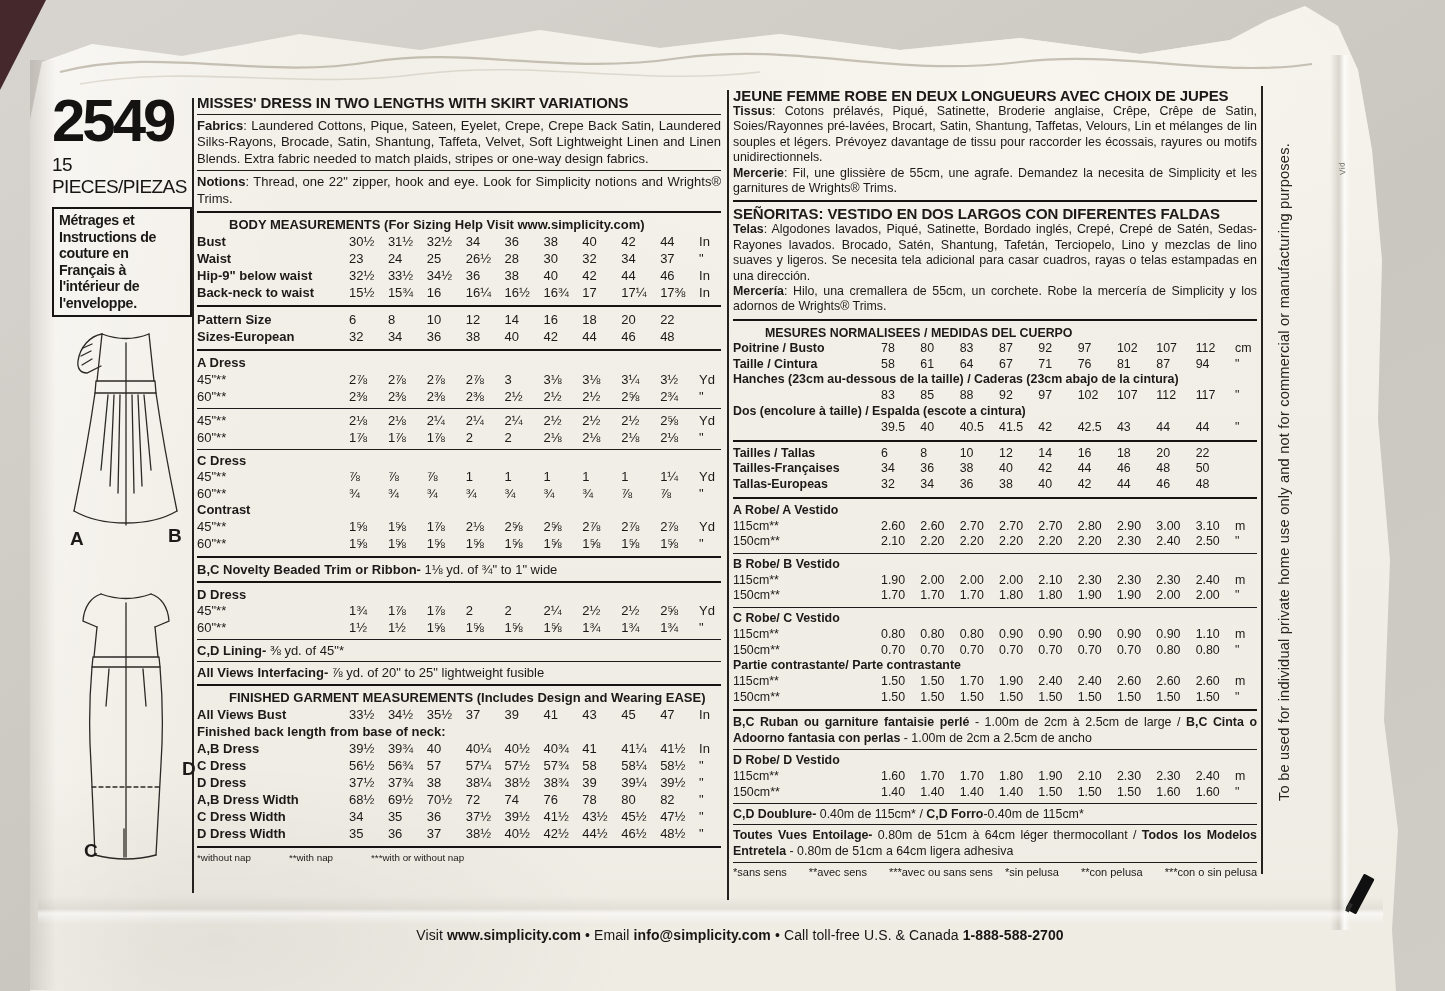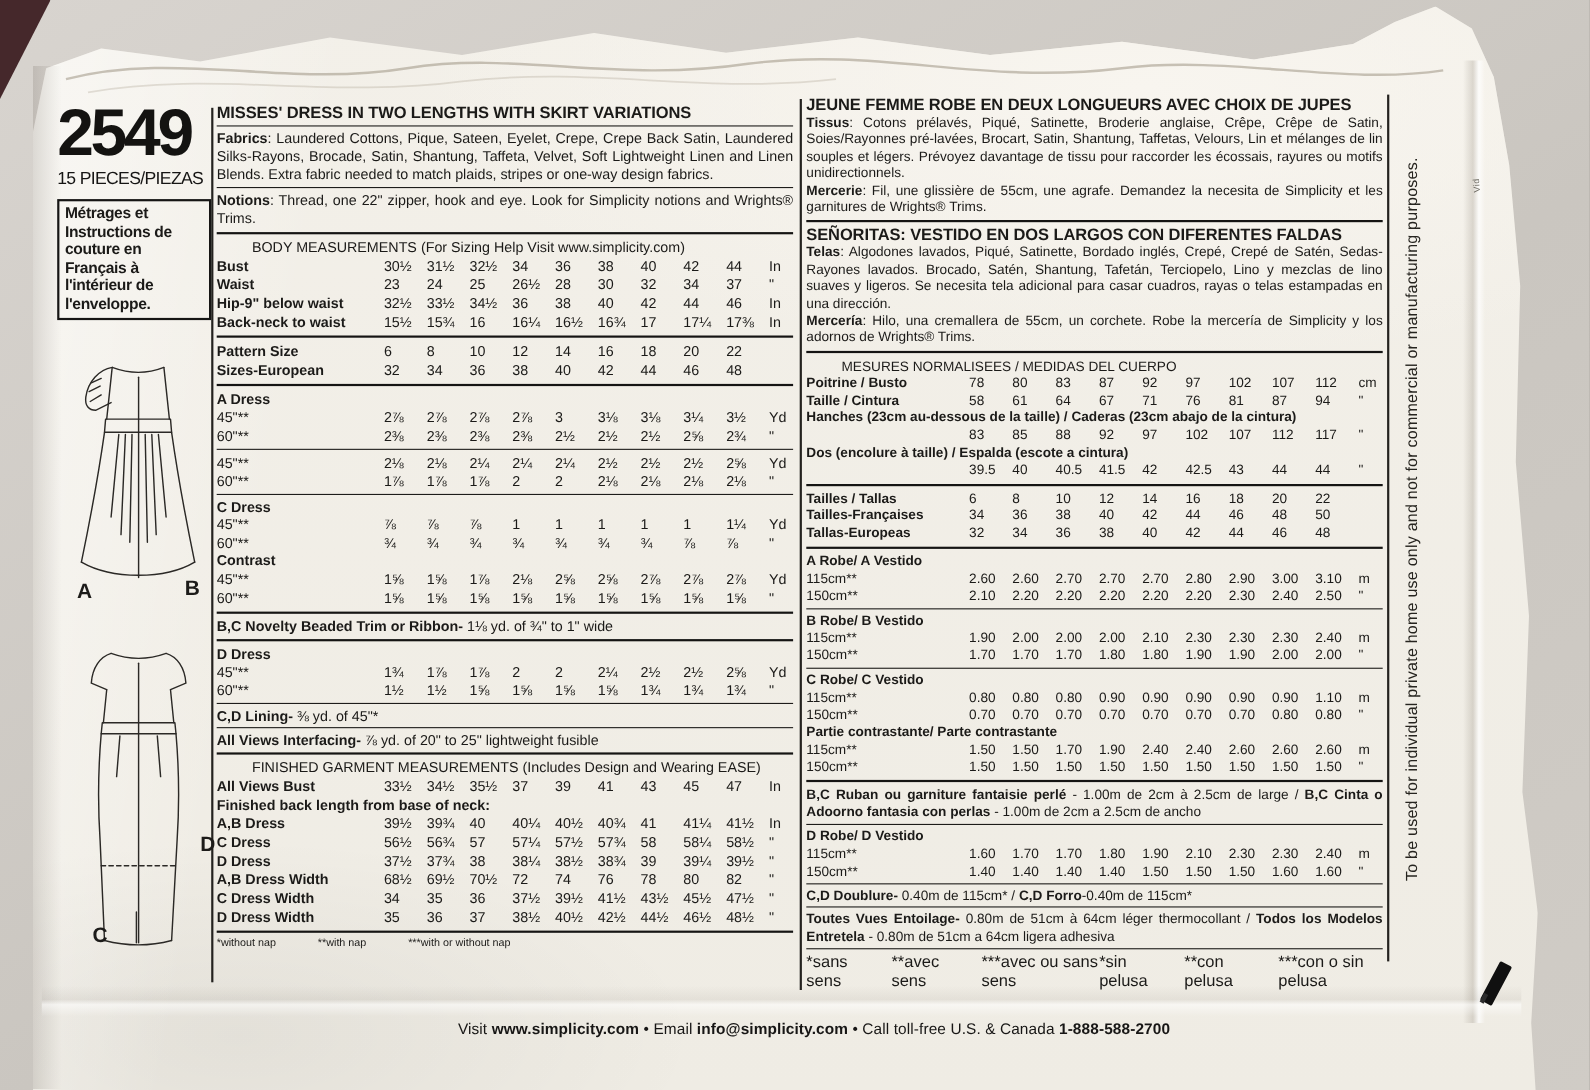--- a/index.html
+++ b/index.html
@@ -26,51 +26,51 @@
     background:linear-gradient(rgba(0,0,0,0) 0%,rgba(90,80,70,.08) 45%,rgba(255,255,255,.55) 62%,rgba(0,0,0,0) 100%);}
   .crease-top{position:absolute;left:40px;top:24px;width:1300px;height:80px;pointer-events:none;}
   .vline{position:absolute;width:1.6px;background:#24221f;}
   .v1{left:192px;top:98px;height:795px;}
   .v2{left:727px;top:90px;height:810px;}
   .v3{left:1261px;top:86px;height:788px;}
 
   
   .sidebar{position:absolute;left:52px;top:92px;width:140px;}
   .pat-num{font-size:60px;font-weight:800;letter-spacing:-3px;line-height:58px;color:#141311;}
-  .pieces{font-size:16px;letter-spacing:-0.6px;margin-top:4px;color:#16514;color:#161514;}
+  .pieces{font-size:19px;letter-spacing:-0.6px;margin-top:4px;color:#16514;color:#161514;}
   .fr-box{border:2.4px solid #161514;margin-top:9px;padding:3px 5px;font-weight:bold;
     font-size:14.2px;line-height:16.6px;letter-spacing:-0.3px;}
   .sketch{position:absolute;}
   .sk1{left:50px;top:320px;width:152px;height:252px;}
   .sk2{left:48px;top:582px;width:155px;height:302px;}
   .sketch svg{display:block;}
   .letter{position:absolute;font-size:19px;font-weight:600;color:#1c1b19;}
 
   
   .col{position:absolute;}
   .col-l{left:197px;top:95px;width:524px;font-size:13px;}
   .col-r{left:733px;top:88px;width:524px;font-size:12.4px;}
   .title{font-weight:bold;font-size:15px;letter-spacing:-0.1px;line-height:16px;}
   p.just{text-align:justify;margin:0;line-height:16.4px;}
   .col-r p.just{line-height:15.4px;}
   .b{font-weight:bold;}
   .r1{border:0;border-top:1.4px solid #1d1c1a;margin:3px 0;}
   .r2{border:0;border-top:2.4px solid #151413;margin:4px 0;}
-  .hd{font-weight:normal;line-height:16px;padding-left:32px;}
+  .hd{font-weight:bold;line-height:16px;padding-left:32px;}
   .shead{font-weight:bold;line-height:15.5px;}
   .trow{display:flex;line-height:17px;}
   .col-r .trow{line-height:15.8px;}
   .trow .lb{flex:0 0 152px;font-weight:bold;white-space:nowrap;}
   .col-r .trow .lb{flex-basis:148px;}
   .trow .lb.plain{font-weight:normal;}
   .trow.full .lb{flex:1 1 auto;white-space:nowrap;}
   .trow .v{flex:1 1 0;white-space:nowrap;}
   .trow .u{flex:0 0 22px;}
   .fns{display:flex;gap:38px;font-size:9.8px;margin-top:3px;}
-  .fns-split{display:flex;justify-content:space-between;font-size:15px;margin-top:3px;}
+  .fns-split{display:flex;justify-content:space-between;font-size:11px;margin-top:3px;}
   .fns-grp{display:flex;gap:22px;}
 
   
   .side-note{position:absolute;left:1284px;top:472px;width:800px;text-align:center;
     transform:translate(-50%,-50%) rotate(-90deg);font-size:14.6px;white-space:nowrap;
     color:#26241f;letter-spacing:.2px;}
   .flap-mark{position:absolute;left:1336px;top:164px;font-size:8px;color:#6c6960;
     transform:rotate(-94deg);letter-spacing:.5px;}
   .ink-mark{position:absolute;left:1354px;top:874px;width:12px;height:40px;background:#101010;
     transform:rotate(28deg);border-radius:1.5px;}

